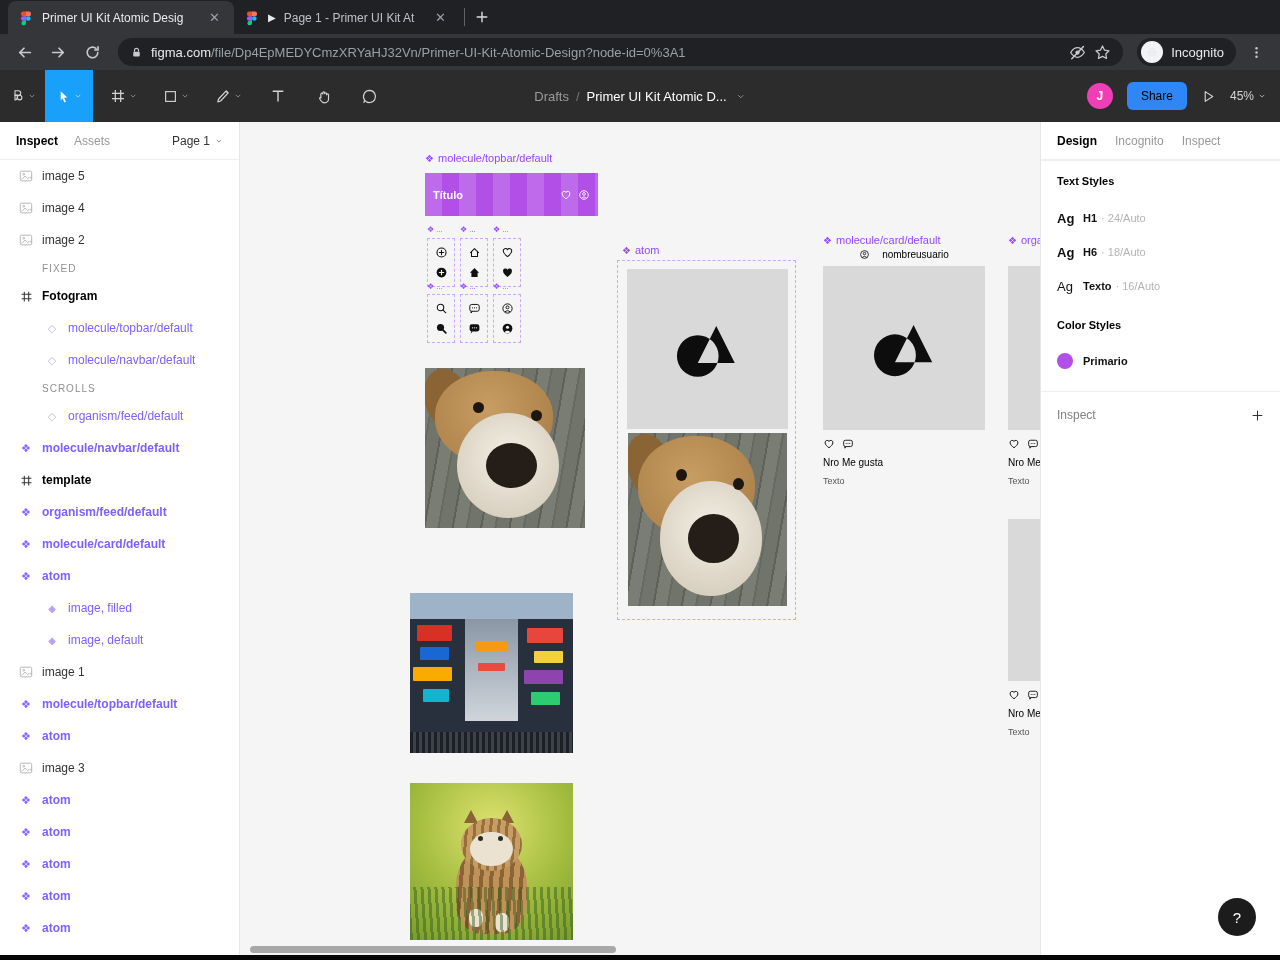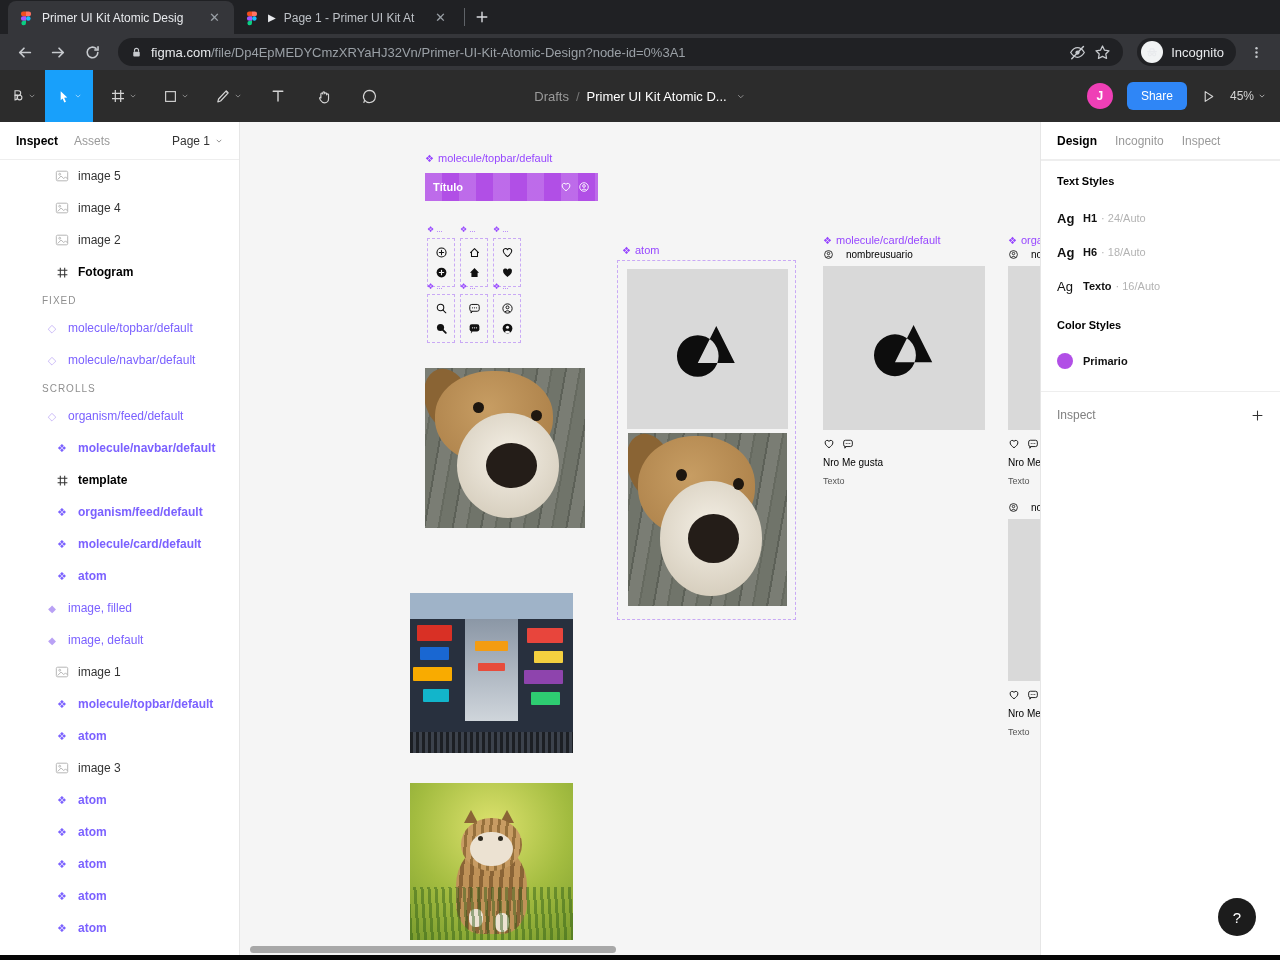--- a/index.html
+++ b/index.html
@@ -31,59 +31,59 @@
   .tb-left { position:absolute; left:0; top:0; height:52px; display:flex; align-items:center; }
   .tool { height:52px; display:flex; align-items:center; justify-content:center; padding:0 9px; }
   .tool.selected { background:#18a0fb; color:#fff; width:48px; }
   .chev { margin-left:3px; opacity:.75; }
   .crumbs { position:absolute; left:50%; transform:translateX(-50%); top:0; height:52px; display:flex; align-items:center; gap:7px; font-size:13px; }
   .crumb-folder { color:#9b9b9b; }
   .crumb-sep { color:#777; }
   .crumb-file { color:#fff; }
   .tb-right { position:absolute; right:14px; top:0; height:52px; display:flex; align-items:center; gap:14px; }
   .avatar { width:26px; height:26px; border-radius:50%; background:#ef3fb6; color:#fff; font-size:12px; font-weight:700; display:flex; align-items:center; justify-content:center; }
-  .share-btn { background:#2f86f6; color:#ffffff; font-size:12px; border:none; border-radius:6px; padding:7px 14px; font-family:inherit; }
+  .share-btn { background:#2f86f6; color:#000000; font-size:12px; border:none; border-radius:6px; padding:7px 14px; font-family:inherit; }
   .zoom-ctl { display:flex; align-items:center; gap:4px; font-size:12px; color:#d5d5d5; }
 
   
   .left-panel { position:absolute; left:0; top:122px; width:240px; height:833px; background:#fff; border-right:1px solid #e6e6e6; overflow:hidden; }
   .panel-tabs { height:38px; display:flex; align-items:center; padding:0 16px; gap:16px; font-size:12px; border-bottom:1px solid #eee; }
   .pt-layers { color:#000; font-weight:700; }
   .pt-assets { color:#999; }
   .page-sel { margin-left:auto; display:flex; align-items:center; gap:5px; color:#333; }
   .layer-list { font-size:12px; }
   .lrow { height:32px; display:flex; align-items:center; }
   .lrow.sec { height:24px; padding-left:42px; font-size:10px; letter-spacing:1px; color:#8f8f8f; }
   .licon { width:16px; display:flex; justify-content:center; margin-right:8px; flex:none; }
-  .ind0 { padding-left:18px;margin-left:36px; }
+  .ind0 { padding-left:18px; }
   .ind1 { padding-left:44px; }
   .txt-img { color:#333; }
   .txt-frame { color:#000; font-weight:700; }
   .txt-comp { color:#7b61ff; font-weight:700; }
   .txt-inst { color:#7b61ff; }
   .glyph-comp { color:#7b61ff; font-size:11px; }
   .glyph-inst { color:#c5b3f6; font-size:11px; }
   .glyph-var { color:#b9a1f5; font-size:10px; }
 
   
   .canvas { position:absolute; left:240px; top:122px; width:800px; height:833px; background:#f5f5f5; overflow:hidden; }
   .abs { position:absolute; }
   .clabel { font-size:11px; color:#9747ff; display:flex; align-items:center; gap:4px; white-space:nowrap; }
   .clabel .g { font-size:10px; }
   .ilabel { font-size:8px; color:#9747ff; display:flex; align-items:center; gap:2px; white-space:nowrap; z-index:2; }
-  .topbar-bar { left:185px; top:51px; width:173px; height:28px; background:
+  .topbar-bar { left:185px; top:51px; width:173px; height:43px; background:
       repeating-linear-gradient(90deg, rgba(255,255,255,.16) 0 17px, rgba(255,255,255,0) 17px 34px), #b14fe6;
       display:flex; align-items:center; padding:0 8px; gap:6px; }
   .topbar-title { flex:1; color:#fff; font-size:11px; font-weight:700; }
   .iframe { width:28px; height:49px; border:1px dashed #c9a9f5; display:flex; flex-direction:column; align-items:center; justify-content:space-evenly; }
   .iframe svg { color:#111; }
   .gray-ph { background:#d9d9d9; display:flex; align-items:center; justify-content:center; }
   .gray-ph svg { width:46%; color:#0d0d0d; }
   .atom-frame { left:377px; top:138px; width:179px; height:360px; border:1px dashed #c9a9f5; }
-  .user-row { display:flex; align-items:center; gap:12px; font-size:10px; color:#000; }
+  .user-row { display:flex; align-items:center; gap:12px; font-size:10px; color:#000;justify-content:center; }
   .mini-icons { display:flex; gap:7px; color:#111; }
   .likes { font-size:10px; color:#000; }
   .texto { font-size:9px; color:#555; }
   .card-col { width:162px; }
   .feed-col { width:160px; }
   .hscroll { left:10px; top:824px; width:366px; height:7px; background:#a8a8a8; border-radius:4px; }
 
   
   .photo { overflow:hidden; position:absolute; }
   .photo > div { position:absolute; }
@@ -405,29 +405,29 @@
     <div class="lrow ind0">
         <span class="licon">
           <svg width="14" height="14" viewBox="0 0 16 16" style="color:#b3b3b3">
             <rect x="1.5" y="2.5" width="13" height="11" rx="1.5" fill="none" stroke="currentColor" stroke-width="1.1"></rect>
             <circle cx="5.4" cy="6" r="1.1" fill="none" stroke="currentColor" stroke-width="1"></circle>
             <path d="m3 12 4-4 3 3 2-2 2.5 2.5" fill="none" stroke="currentColor" stroke-width="1.1"></path>
           </svg>
         </span>
         <span class="txt-img">image 2</span>
       </div>
+    <div class="lrow sec">FIXED</div>
     <div class="lrow ind0">
         <span class="licon">
           <svg width="13" height="13" viewBox="0 0 16 16" style="color:#333">
             <path d="M5.3 2v12M10.7 2v12M2 5.3h12M2 10.7h12" stroke="currentColor" stroke-width="1.3"></path>
           </svg>
         </span>
         <span class="txt-frame">Fotogram</span>
       </div>
-    <div class="lrow sec">FIXED</div>
     <div class="lrow ind1">
         <span class="licon glyph-inst">◇</span>
         <span class="txt-inst">molecule/topbar/default</span>
       </div>
     <div class="lrow ind1">
         <span class="licon glyph-inst">◇</span>
         <span class="txt-inst">molecule/navbar/default</span>
       </div>
     <div class="lrow sec">SCROLLS</div>
     <div class="lrow ind1">

